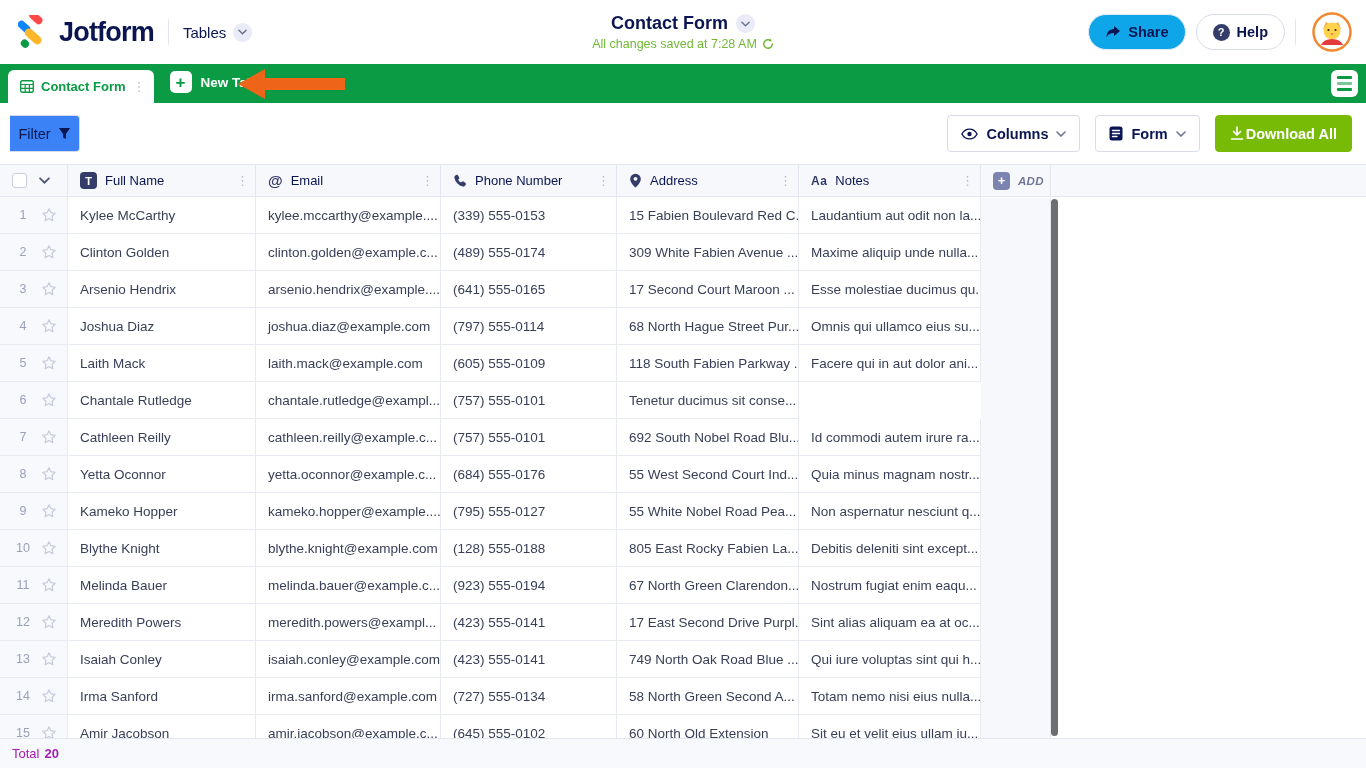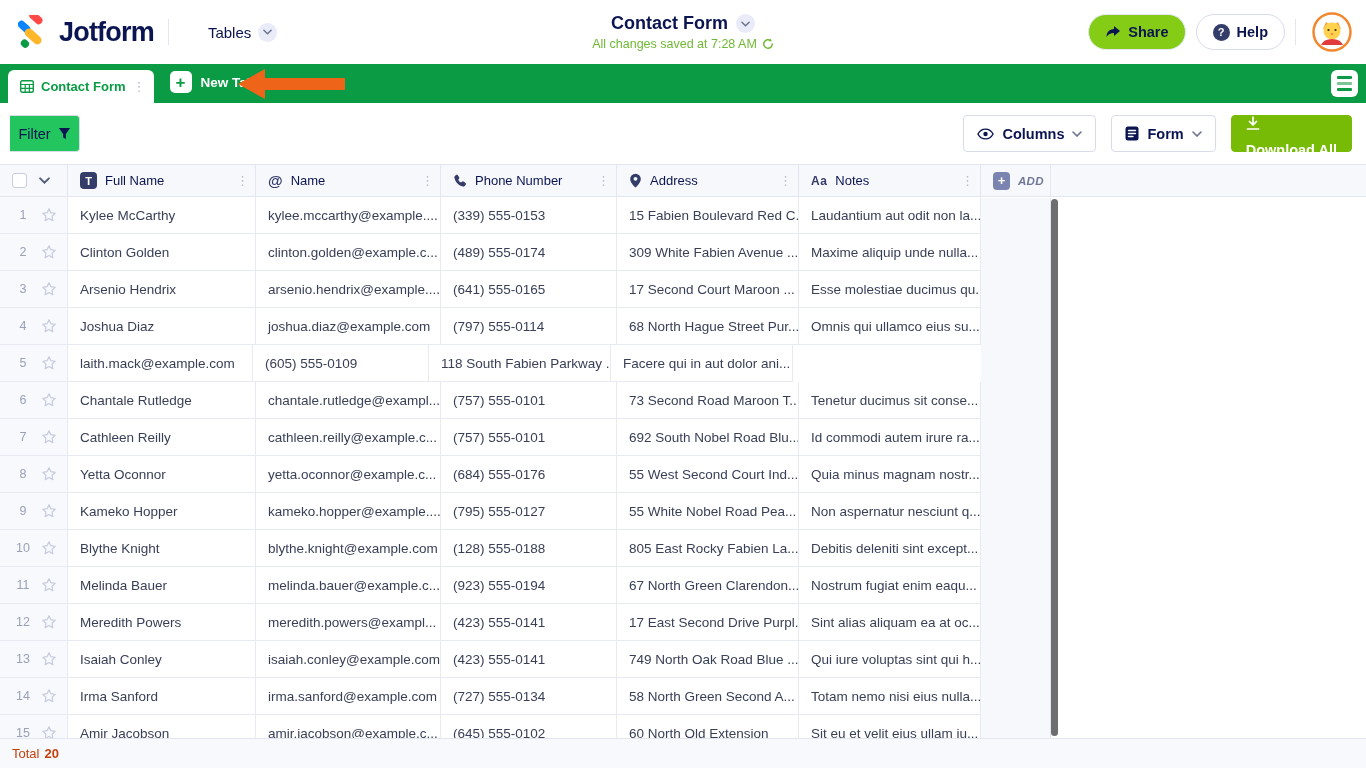--- a/index.html
+++ b/index.html
@@ -7,29 +7,29 @@
   body { font-family:"Liberation Sans","DejaVu Sans",sans-serif; background:#fff; color:#0a1551; }
   .app { width:1366px; height:768px; display:flex; flex-direction:column; position:relative; }
 
   
   .topbar { height:64px; display:flex; align-items:center; justify-content:space-between; padding:0 14px 0 18px; background:#fff; position:relative; }
   .topbar-left { display:flex; align-items:center; gap:14px; }
   .logo { display:flex; align-items:center; gap:9px; }
   .logo-text { font-size:27px; font-weight:800; color:#0a1551; letter-spacing:-0.8px; }
   .v-divider { width:1px; height:26px; background:#e3e5f1; }
   .product-switcher { display:flex; align-items:center; gap:7px; cursor:pointer; }
-  .product-switcher .label { font-size:15px; color:#0a1551;margin-left:25px; }
+  .product-switcher .label { font-size:15px; color:#0a1551; }
   .chev-circle { width:19px; height:19px; border-radius:50%; background:#e9ebf8; display:flex; align-items:center; justify-content:center; }
   .topbar-center { position:absolute; left:0; right:0; top:0; height:64px; display:flex; flex-direction:column; align-items:center; justify-content:center; pointer-events:none; }
   .title-row { display:flex; align-items:center; gap:8px; pointer-events:auto; }
   .page-title { font-size:18px; font-weight:700; color:#0a1551; }
   .save-status { display:flex; align-items:center; gap:5px; margin-top:3px; font-size:12.5px; color:#6fb834; pointer-events:auto; }
   .topbar-right { display:flex; align-items:center; gap:10px; }
   .pill { display:flex; align-items:center; gap:7px; height:36px; padding:0 16px; border-radius:999px; font-size:14.5px; font-weight:600; color:#0a1551; cursor:pointer; }
-  .share-btn { background:#84cc16; border:1px solid #e4e7f7; }
+  .share-btn { background:#0ea5e9; border:1px solid #e4e7f7; }
   .help-btn { background:#fff; border:1px solid #d8dce9; }
   .help-q { width:17px; height:17px; border-radius:50%; background:#343c6a; color:#fff; font-size:11px; font-weight:700; display:flex; align-items:center; justify-content:center; }
   .avatar { width:40px; height:40px; margin-left:6px; cursor:pointer; }
 
   
   .tabbar { height:39px; background:#0a9b44; display:flex; align-items:flex-end; position:relative; }
   .tab-active { height:33px; background:#fff; border-radius:6px 6px 0 0; margin-left:8px; display:flex; align-items:center; gap:7px; padding:0 8px 0 12px; cursor:pointer; }
   .tab-active .tab-label { font-size:13px; font-weight:700; color:#0a9b44; }
   .dots { color:#b6bccd; font-size:13px; letter-spacing:0; line-height:1; cursor:pointer; }
   .new-tab { display:flex; align-items:center; gap:9px; margin-left:16px; height:39px; padding-bottom:3px; cursor:pointer; }
@@ -41,24 +41,24 @@
   .views-btn { position:absolute; right:8px; top:6px; width:27px; height:27px; background:#fff; border-radius:6px; display:flex; flex-direction:column; align-items:center; justify-content:center; gap:3px; cursor:pointer; }
   .views-btn i { display:block; width:15px; height:3px; border-radius:1px; background:#0a9b44; }
   .views-btn i:nth-child(2) { background:#79c795; }
 
   
   .toolbar { height:61px; background:#fff; display:flex; align-items:center; padding:0 14px 0 10px; }
   .search-wrap { display:flex; align-items:stretch; height:37px; }
   .search-box { width:360px; border:1px solid #d8dce9; border-radius:4px 0 0 4px; display:flex; align-items:center; gap:9px; padding:0 12px; background:#fff; }
   .search-box input { border:none; outline:none; font-size:14.5px; color:#0a1551; width:100%; font-family:inherit; background:transparent; }
   .search-box input::placeholder { color:#9ba1b5; }
-  .filter-btn { width:70px; border:1px solid #d8dce9; border-left:none; border-radius:0 4px 4px 0; display:flex; align-items:center; justify-content:center; gap:7px; font-size:14.5px; color:#0a1551; background:#22c55e; cursor:pointer; }
+  .filter-btn { width:70px; border:1px solid #d8dce9; border-left:none; border-radius:0 4px 4px 0; display:flex; align-items:center; justify-content:center; gap:7px; font-size:14.5px; color:#0a1551; background:#3b82f6; cursor:pointer; }
   .toolbar-spacer { flex:1; }
   .tool-btn { height:37px; border:1px solid #d8dce9; border-radius:4px; background:#fff; display:flex; align-items:center; gap:8px; padding:0 13px; font-size:14.5px; font-weight:600; color:#0a1551; margin-left:15px; cursor:pointer;text-align:center; }
-  .download-btn { height:37px; border-radius:4px; background:#78bb07; border:1px solid #78bb07; display:flex; align-items:flex-start; gap:11px; padding:0 14px; font-size:14.5px; font-weight:600; color:#fff; margin-left:15px; cursor:pointer;flex-direction:column; }
+  .download-btn { height:37px; border-radius:4px; background:#78bb07; border:1px solid #78bb07; display:flex; align-items:center; gap:2px; padding:0 14px; font-size:14.5px; font-weight:600; color:#fff; margin-left:15px; cursor:pointer; }
 
   
   .table-area { flex:1; position:relative; background:#fff; overflow:hidden; }
   .thead { height:33px; display:flex; background:#f7f8fc; border-top:1px solid #e3e6f0; border-bottom:1px solid #e3e6f0; }
   .th { display:flex; align-items:center; border-right:1px solid #e3e6f0; padding:0 6px 0 12px; gap:8px; }
   .th-label { font-size:13px; font-weight:400; color:#0a1551; flex:1; white-space:nowrap; overflow:hidden; }
   .col-check { width:68px; } .col-name { width:188px; } .col-email { width:185px; }
   .col-phone { width:176px; } .col-address { width:182px; } .col-notes { width:182px; } .col-add { width:70px; }
   .checkbox { width:15px; height:15px; background:#fff; border:1.5px solid #c9cede; border-radius:3px; cursor:pointer; }
   .icon-t { width:17px; height:17px; background:#343c6a; border-radius:4px; color:#fff; font-size:11px; font-weight:700; display:flex; align-items:center; justify-content:center; }
@@ -69,21 +69,21 @@
   .tbody { position:relative; height:541px; width:981px; overflow:hidden; }
   .trow { height:37px; display:flex; }
   .td { border-right:1px solid #e8eaf2; border-bottom:1px solid #e8eaf2; display:flex; align-items:center; padding:0 10px 0 12px; font-size:13.5px; color:#383f56; white-space:nowrap; overflow:hidden; cursor:pointer; }
   .td-check { background:#f8f9fd; gap:0; padding:0 0 0 10px; cursor:default; display:flex; align-items:center; }
   .row-num { width:26px; text-align:center; font-size:12.5px; color:#9aa0b6; }
   .star { margin-left:5px; cursor:pointer; display:flex; }
   .add-strip { position:absolute; left:981px; top:34px; bottom:0; width:70px; background:#f7f8fc; border-right:1px solid #e3e6f0; }
   .scrollbar { position:absolute; left:1051px; top:35px; bottom:2px; width:7px; background:#6e6e70; border-radius:4px; cursor:grab; }
 
   
-  .statusbar { height:30px; background:#f8f9fd; border-top:1px solid #e3e5ef; display:flex; align-items:center; padding:0 12px; font-size:13px; color:#c2410c; gap:5px; }
+  .statusbar { height:30px; background:#f8f9fd; border-top:1px solid #e3e5ef; display:flex; align-items:center; padding:0 12px; font-size:13px; color:#a21caf; gap:5px; }
   .total-value { font-weight:700; }
 </style>
 </head>
 <body>
 
 <div class="app">
 
   <header class="topbar">
     <div class="topbar-left">
       <div class="logo">
@@ -238,21 +238,21 @@
             <path d="M1 1l4 4 4-4" fill="none" stroke="#525c7a" stroke-width="1.7" stroke-linecap="round"></path>
           </svg>
       </div>
       <div class="th col-name">
         <span class="icon-t">T</span>
         <span class="th-label">Full Name</span>
         <span class="dots">⋮</span>
       </div>
       <div class="th col-email">
         <span class="icon-at">@</span>
-        <span class="th-label">Name</span>
+        <span class="th-label">Email</span>
         <span class="dots">⋮</span>
       </div>
       <div class="th col-phone">
         <span style="display:flex;">
           <svg width="14" height="14" viewBox="0 0 16 16">
               <path d="M3.4 1.2c.8-.5 1.9-.3 2.4.5l1.2 1.9c.4.7.3 1.6-.3 2.2l-.8.8c.7 1.4 1.8 2.5 3.2 3.2l.8-.8c.6-.6 1.5-.7 2.2-.3l1.9 1.2c.8.5 1 1.6.5 2.4l-.8 1.2c-.5.7-1.4 1.1-2.3.9C6.6 13.3 2.7 9.4 1.6 4.3c-.2-.9.2-1.8.9-2.3z" fill="#343c6a"></path>
             </svg>
         </span>
         <span class="th-label">Phone Number</span>
         <span class="dots">⋮</span>
@@ -345,39 +345,39 @@
 
   <div class="trow">
     <div class="td td-check col-check">
       <span class="row-num">5</span>
       <span class="star">
         <svg width="16" height="16" viewBox="0 0 16 16">
                 <path d="M8 1.8l1.9 3.9 4.3.6-3.1 3 .7 4.3L8 11.5l-3.8 2.1.7-4.3-3.1-3 4.3-.6z" fill="none" stroke="#c6cbdd" stroke-width="1.2" stroke-linejoin="round"></path>
               </svg>
       </span>
     </div>
+    <div class="td col-name">Laith Mack</div>
     <div class="td col-email">laith.mack@example.com</div>
     <div class="td col-phone">(605) 555-0109</div>
     <div class="td col-address">118 South Fabien Parkway ...</div>
     <div class="td col-notes">Facere qui in aut dolor ani...</div>
   </div>
 
   <div class="trow">
     <div class="td td-check col-check">
       <span class="row-num">6</span>
       <span class="star">
         <svg width="16" height="16" viewBox="0 0 16 16">
                 <path d="M8 1.8l1.9 3.9 4.3.6-3.1 3 .7 4.3L8 11.5l-3.8 2.1.7-4.3-3.1-3 4.3-.6z" fill="none" stroke="#c6cbdd" stroke-width="1.2" stroke-linejoin="round"></path>
               </svg>
       </span>
     </div>
     <div class="td col-name">Chantale Rutledge</div>
     <div class="td col-email">chantale.rutledge@exampl...</div>
     <div class="td col-phone">(757) 555-0101</div>
-    <div class="td col-address">73 Second Road Maroon T...</div>
     <div class="td col-notes">Tenetur ducimus sit conse...</div>
   </div>
 
   <div class="trow">
     <div class="td td-check col-check">
       <span class="row-num">7</span>
       <span class="star">
         <svg width="16" height="16" viewBox="0 0 16 16">
                 <path d="M8 1.8l1.9 3.9 4.3.6-3.1 3 .7 4.3L8 11.5l-3.8 2.1.7-4.3-3.1-3 4.3-.6z" fill="none" stroke="#c6cbdd" stroke-width="1.2" stroke-linejoin="round"></path>
               </svg>

